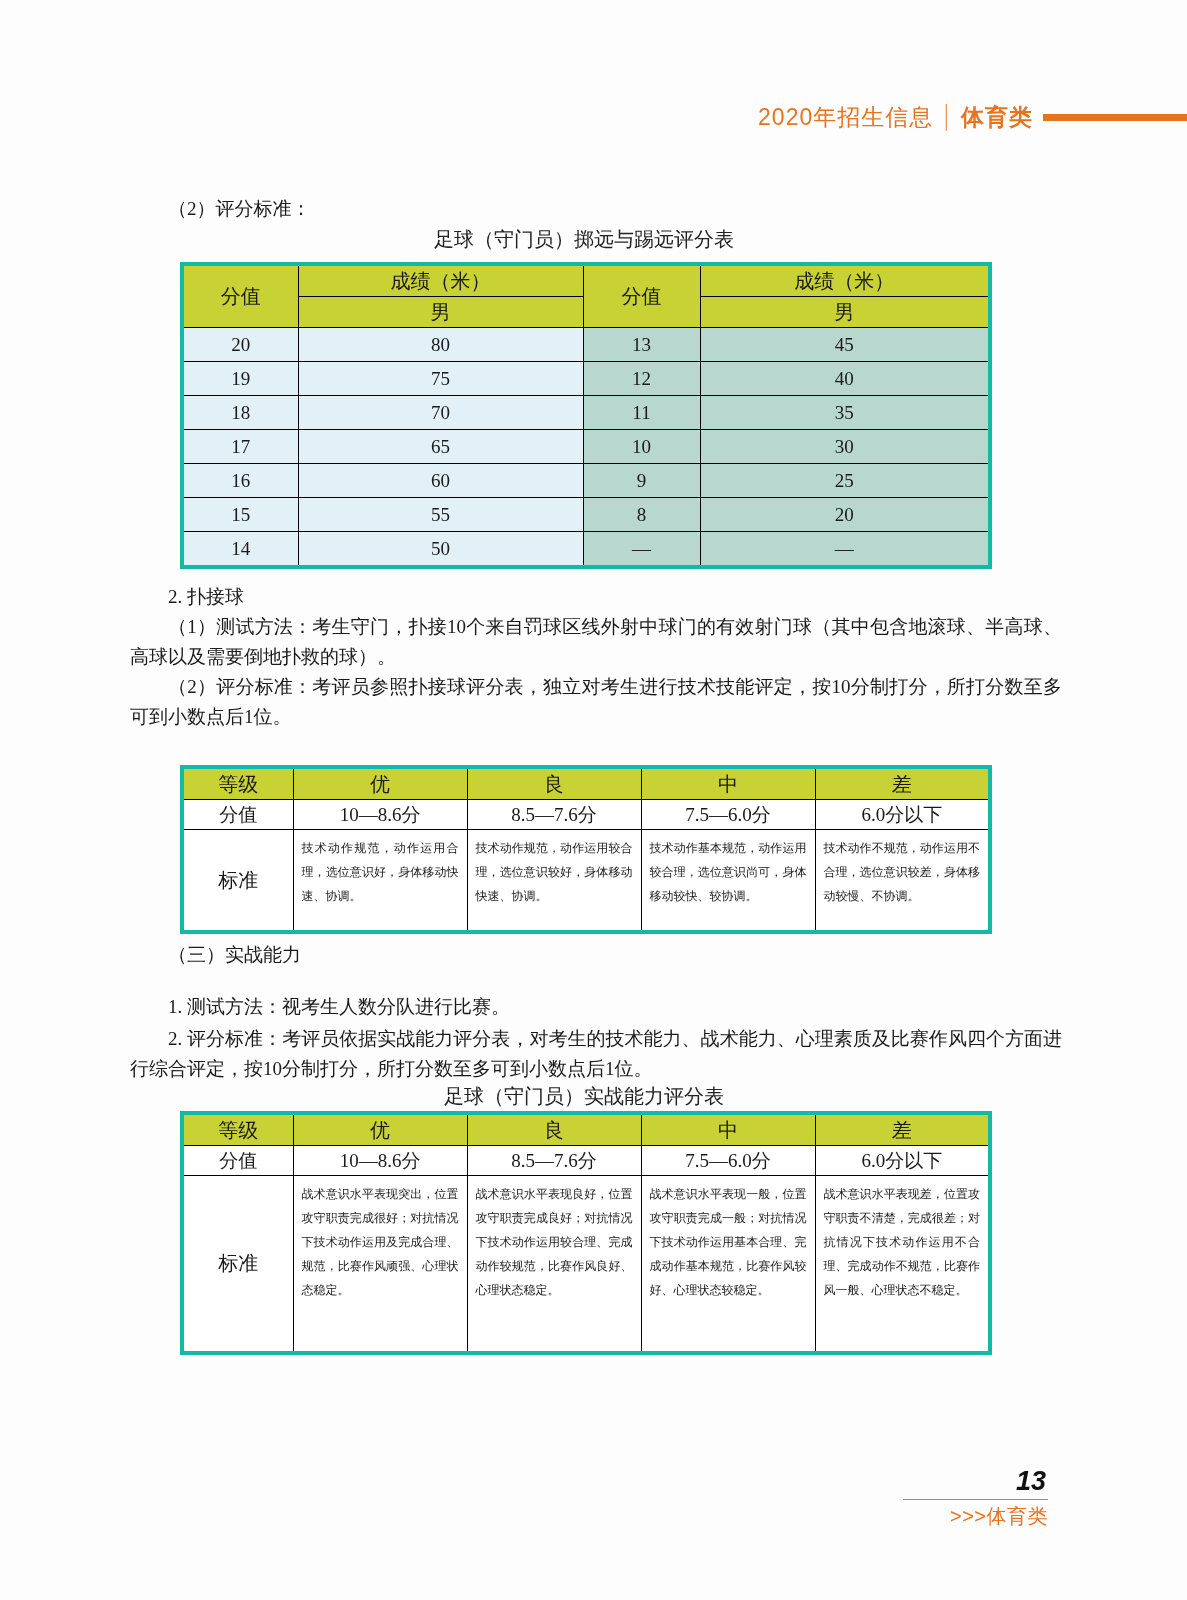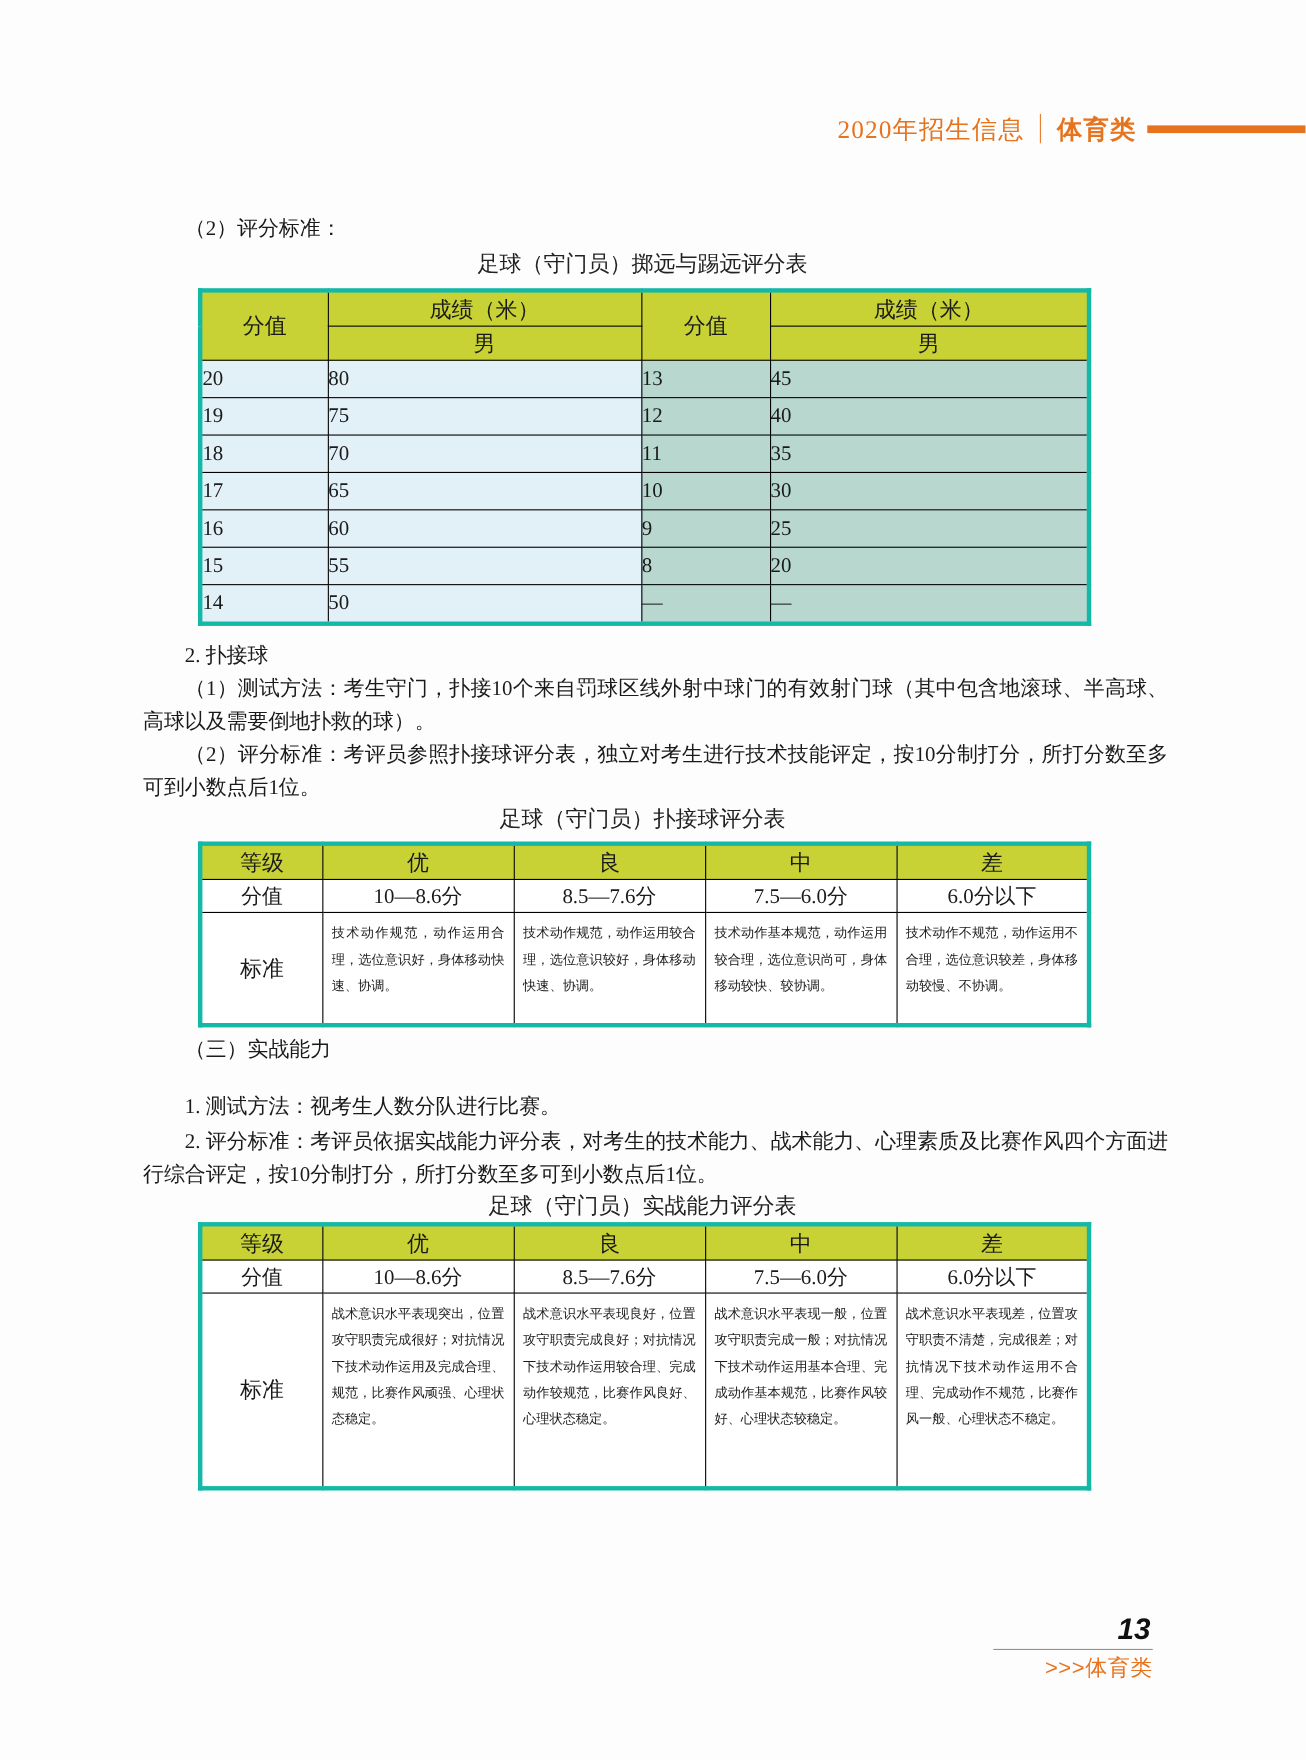--- a/index.html
+++ b/index.html
@@ -10,21 +10,21 @@
     color:#1a1a1a;
     position:relative;
     overflow:hidden;
   }
   .page{position:absolute;inset:0;}
 
   
   .hdr{
     position:absolute;top:100px;left:0;right:0;height:34px;
     display:flex;justify-content:flex-end;align-items:center;
-    font-family:Liberation Serif, serif;
+    font-family:Liberation Sans, sans-serif;
     color:#e6731e;
   }
   .hdr-title{font-size:23px;letter-spacing:1px;}
   .hdr-divider{font-size:22px;margin:0 7px;font-weight:300;transform:scaleX(.6);}
   .hdr-category{font-size:23px;font-weight:bold;letter-spacing:1px;}
   .hdr-rule{width:144px;height:7px;background:#e6731e;margin-left:10px;}
 
   
   .tblock{
     position:absolute;left:130px;width:932px;
@@ -36,21 +36,21 @@
   .tbl-title{
     position:absolute;left:180px;width:808px;
     text-align:center;font-size:20px;color:#222;
   }
 
   
   table{border-collapse:collapse;table-layout:fixed;position:absolute;left:180px;width:808px;background:#fff;}
   table{border:4px solid #14b8a6;}
   th,td{border:1px solid #000;font-weight:normal;padding:0;}
   .hd{background:#c9d235;text-align:center;font-size:20px;height:30px;}
-  .t1 td{text-align:left;font-size:19px;height:33px;}
+  .t1 td{text-align:center;font-size:19px;height:33px;}
   .t1 .cb{background:#e2f0f8;}
   .t1 .ct{background:#b7d7cf;}
   .score-row td{text-align:center;font-size:19px;height:29px;background:#fff;}
   .label-cell{background:#fff;text-align:center;font-size:20px;}
   .std td{vertical-align:top;background:#fff;}
   .std .txt{
     font-size:12px;line-height:24px;text-align:justify;
     padding:6px 8px 4px 8px;word-break:break-all;
   }
   .t2 .std td{height:100px;}
@@ -160,21 +160,20 @@
       <td class="ct">—</td>
       <td class="ct">—</td>
     </tr>
   </tbody>
     </table>
 
   <div id="hd-catch" class="tblock indent">2. 扑接球</div>
   <div id="p-catch-1" class="tblock indent">（1）测试方法：考生守门，扑接10个来自罚球区线外射中球门的有效射门球（其中包含地滚球、半高球、高球以及需要倒地扑救的球）。</div>
   <div id="p-catch-2" class="tblock indent">（2）评分标准：考评员参照扑接球评分表，独立对考生进行技术技能评定，按10分制打分，所打分数至多可到小数点后1位。</div>
 
-  <div id="title-catch" class="tbl-title">足球（守门员）扑接球评分表</div>
 
   <table id="tbl-catch" class="t2">
     <colgroup>
         <col style="width:111px">
         <col style="width:174px">
         <col style="width:174px">
         <col style="width:174px">
         <col style="width:175px">
       </colgroup>
     <tbody>

